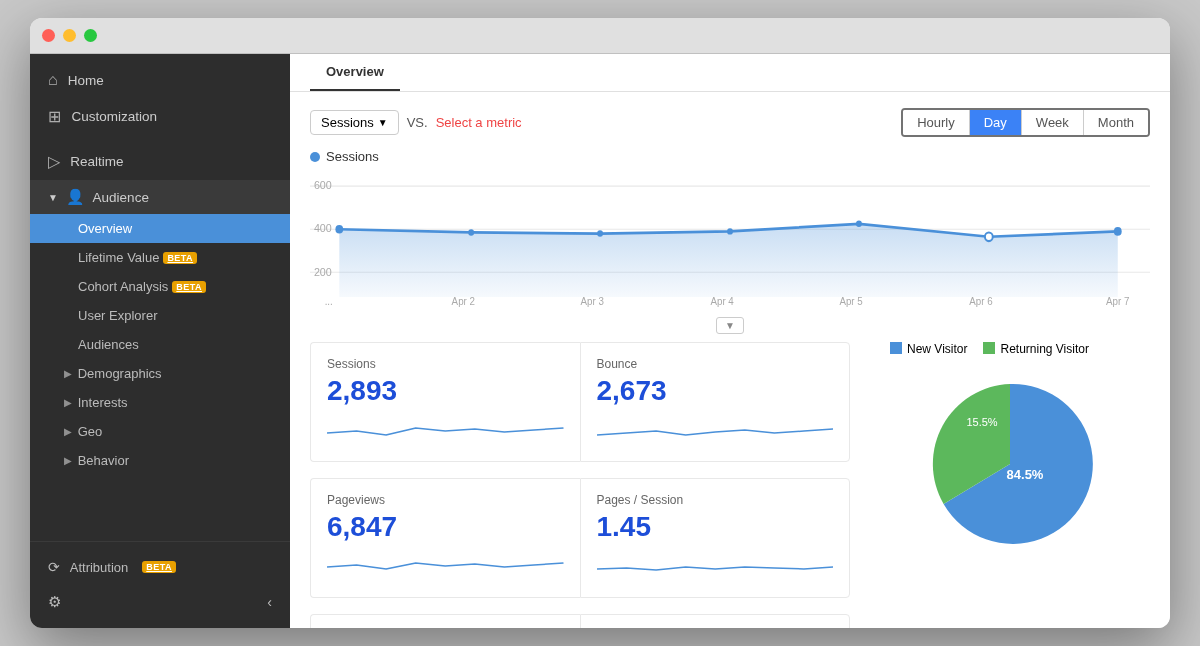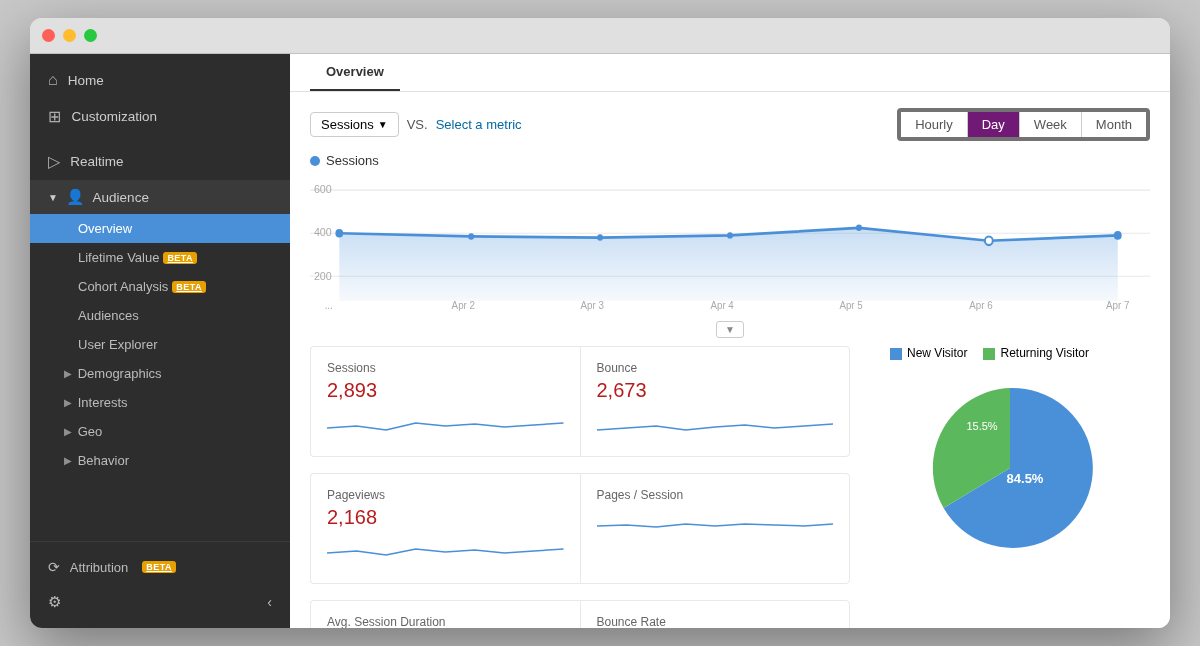--- a/index.html
+++ b/index.html
@@ -197,44 +197,44 @@
       background: #fff;
     }
 
     .vs-text {
       font-size: 13px;
       color: #555;
     }
 
     .select-metric-link {
       font-size: 13px;
-      color: #0369a1;
+      color: #ef4444;
       cursor: pointer;
       text-decoration: none;
     }
 
     .time-range-buttons {
       display: flex;
-      border: 4px solid #737373;
+      border: 2px solid #737373;
       border-radius: 4px;
       overflow: hidden;
     }
 
     .time-btn {
       padding: 5px 14px;
       font-size: 13px;
       cursor: pointer;
       background: #fff;
       border: none;
       border-left: 1px solid #ccc;
       color: #555;
     }
     .time-btn:first-child { border-left: none; }
     .time-btn.active {
-      background: #701a75;
+      background: #3b82f6;
       color: #fff;
       text-align: right;
     }
 
     
     .chart-container {
       position: relative;
       height: 160px;
       margin-bottom: 16px;
     }
@@ -272,23 +272,23 @@
     .metric-card:last-child { border-right: 1px solid #e8e8e8; }
     .metric-card:first-child { border-radius: 4px 0 0 4px; }
     .metric-card:last-child { border-radius: 0 4px 4px 0; }
 
     .metric-label {
       font-size: 12px;
       color: #666;
       margin-bottom: 4px;
     }
     .metric-value {
-      font-size: 20px;
-      font-weight: 400;
-      color: #b91c1c;
+      font-size: 28px;
+      font-weight: 700;
+      color: #1d4ed8;
       margin-bottom: 6px;
     }
     .metric-sparkline {
       width: 100%;
       height: 30px;
     }
 
     
     .bottom-area {
       display: flex;
@@ -311,21 +311,21 @@
       display: flex;
       gap: 16px;
       margin-bottom: 8px;
       font-size: 12px;
       align-self: flex-start;
       margin-left: 20px;
     }
 
     .pie-legend-item {
       display: flex;
-      align-items: flex-end;
+      align-items: flex-start;
       gap: 5px;
     }
 
     .scroll-indicator {
       display: flex;
       justify-content: center;
       margin-top: -8px;
       margin-bottom: 4px;
     }
 
@@ -383,24 +383,24 @@
       </div>
       <div class="sidebar-sub-item">
         <span>Lifetime Value</span>
         <span class="beta-badge">BETA</span>
       </div>
       <div class="sidebar-sub-item">
         <span>Cohort Analysis</span>
         <span class="beta-badge" style="background:#e8a000;">BETA</span>
       </div>
       <div class="sidebar-sub-item">
+        <span>User Explorer</span>
+      </div>
+      <div class="sidebar-sub-item">
         <span>Audiences</span>
-      </div>
-      <div class="sidebar-sub-item">
-        <span>User Explorer</span>
       </div>
 
       <div class="sidebar-group">
         <span class="chevron">▶</span>
         <span>Demographics</span>
       </div>
       <div class="sidebar-group">
         <span class="chevron">▶</span>
         <span>Interests</span>
       </div>
@@ -519,27 +519,28 @@
                 <div class="metric-value">2,673</div>
                 <svg class="metric-sparkline" viewBox="0 0 160 30" preserveAspectRatio="none">
                   <polyline points="0,22 20,20 40,18 60,22 80,19 100,17 120,20 140,18 160,16" fill="none" stroke="#4a90d9" stroke-width="1.5"></polyline>
                 </svg>
               </div>
             </div>
 
             <div class="metrics-row">
               <div class="metric-card">
                 <div class="metric-label">Pageviews</div>
-                <div class="metric-value">2,168</div>
+                <div class="metric-value">6,847</div>
                 <svg class="metric-sparkline" viewBox="0 0 160 30" preserveAspectRatio="none">
                   <polyline points="0,18 20,16 40,20 60,14 80,17 100,15 120,18 140,16 160,14" fill="none" stroke="#4a90d9" stroke-width="1.5"></polyline>
                 </svg>
               </div>
               <div class="metric-card">
                 <div class="metric-label">Pages / Session</div>
+                <div class="metric-value">1.45</div>
                 <svg class="metric-sparkline" viewBox="0 0 160 30" preserveAspectRatio="none">
                   <polyline points="0,20 20,19 40,21 60,18 80,20 100,18 120,19 140,20 160,18" fill="none" stroke="#4a90d9" stroke-width="1.5"></polyline>
                 </svg>
               </div>
             </div>
 
             <div class="metrics-row">
               <div class="metric-card">
                 <div class="metric-label">Avg. Session Duration</div>
 

